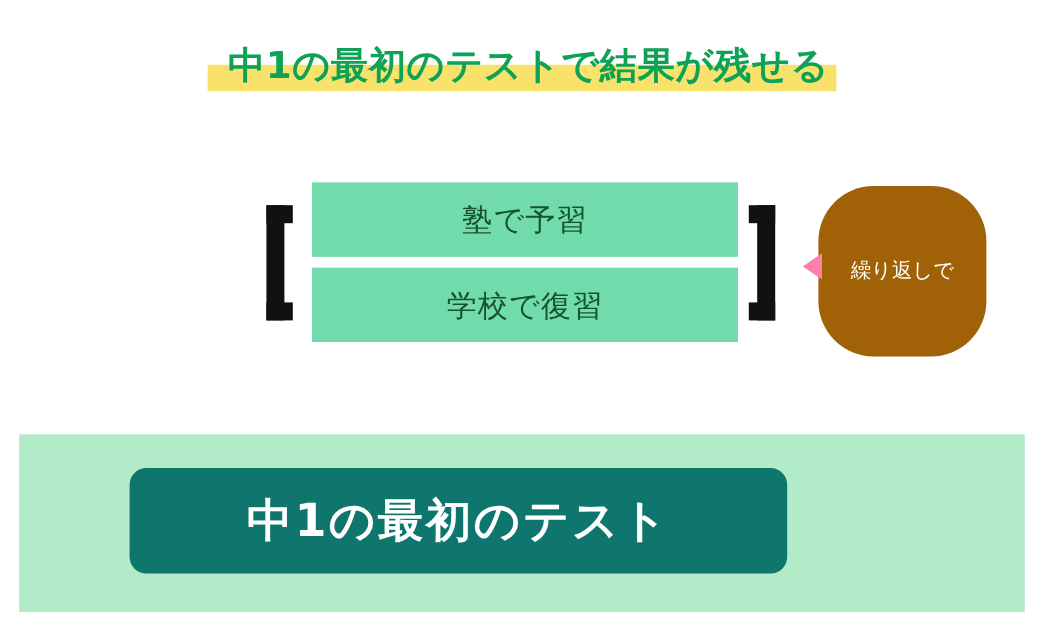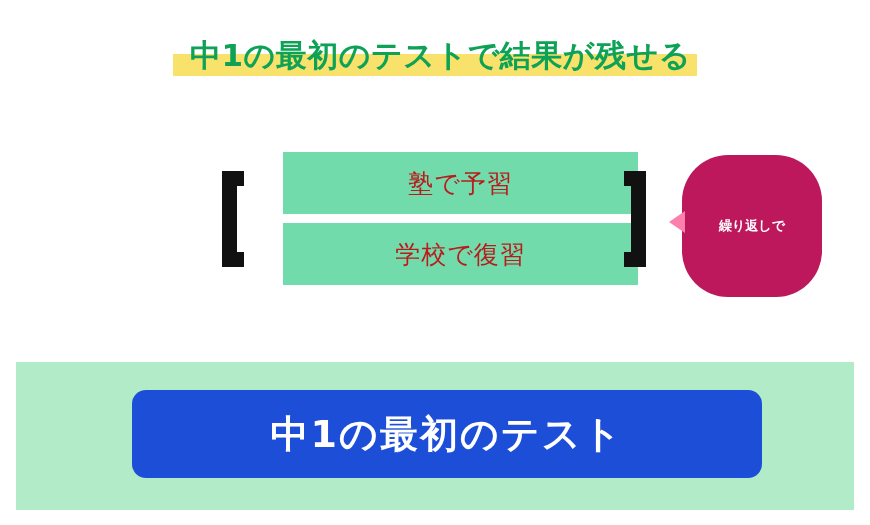--- a/index.html
+++ b/index.html
@@ -87,44 +87,43 @@
 
   .box {
     position: absolute;
     left: 260px;
     width: 355px;
     height: 62px;
     background: #72DBAC;
     display: flex;
     align-items: center;
     justify-content: center;
-    color: #b91c1c;
+    color: #14532d;
     font-size: 25px;
     letter-spacing: 1px;
-    margin-left: 23px;
   }
   .box-top { top: 152px; }
   .box-bottom { top: 223px; }
 
   
   .bubble {
     position: absolute;
     left: 682px;
     top: 155px;
     width: 140px;
     height: 142px;
-    background: #be185d;
+    background: #a16207;
     border-radius: 46px;
     display: flex;
     flex-direction: column;
     align-items: center;
     justify-content: center;
     color: #ffffff;
-    font-size: 13px;
-    font-weight: 700;
+    font-size: 17px;
+    font-weight: 400;
     line-height: 1.45;
     text-align: center;
   }
   .bubble-tail {
     position: absolute;
     left: -13px;
     top: 56px;
     width: 0;
     height: 0;
     border-top: 11px solid transparent;
@@ -136,25 +135,25 @@
   .band {
     position: absolute;
     left: 16px;
     top: 362px;
     width: 838px;
     height: 148px;
     background: #B2EBC7;
   }
   .cta {
     position: absolute;
-    left: 132px;
+    left: 108px;
     top: 390px;
-    width: 630px;
+    width: 548px;
     height: 88px;
-    background: #1d4ed8;
+    background: #0f766e;
     border-radius: 14px;
     display: flex;
     align-items: center;
     justify-content: center;
     color: #ffffff;
     font-size: 38px;
     font-weight: 700;
     letter-spacing: 2px;
   }
 </style>

